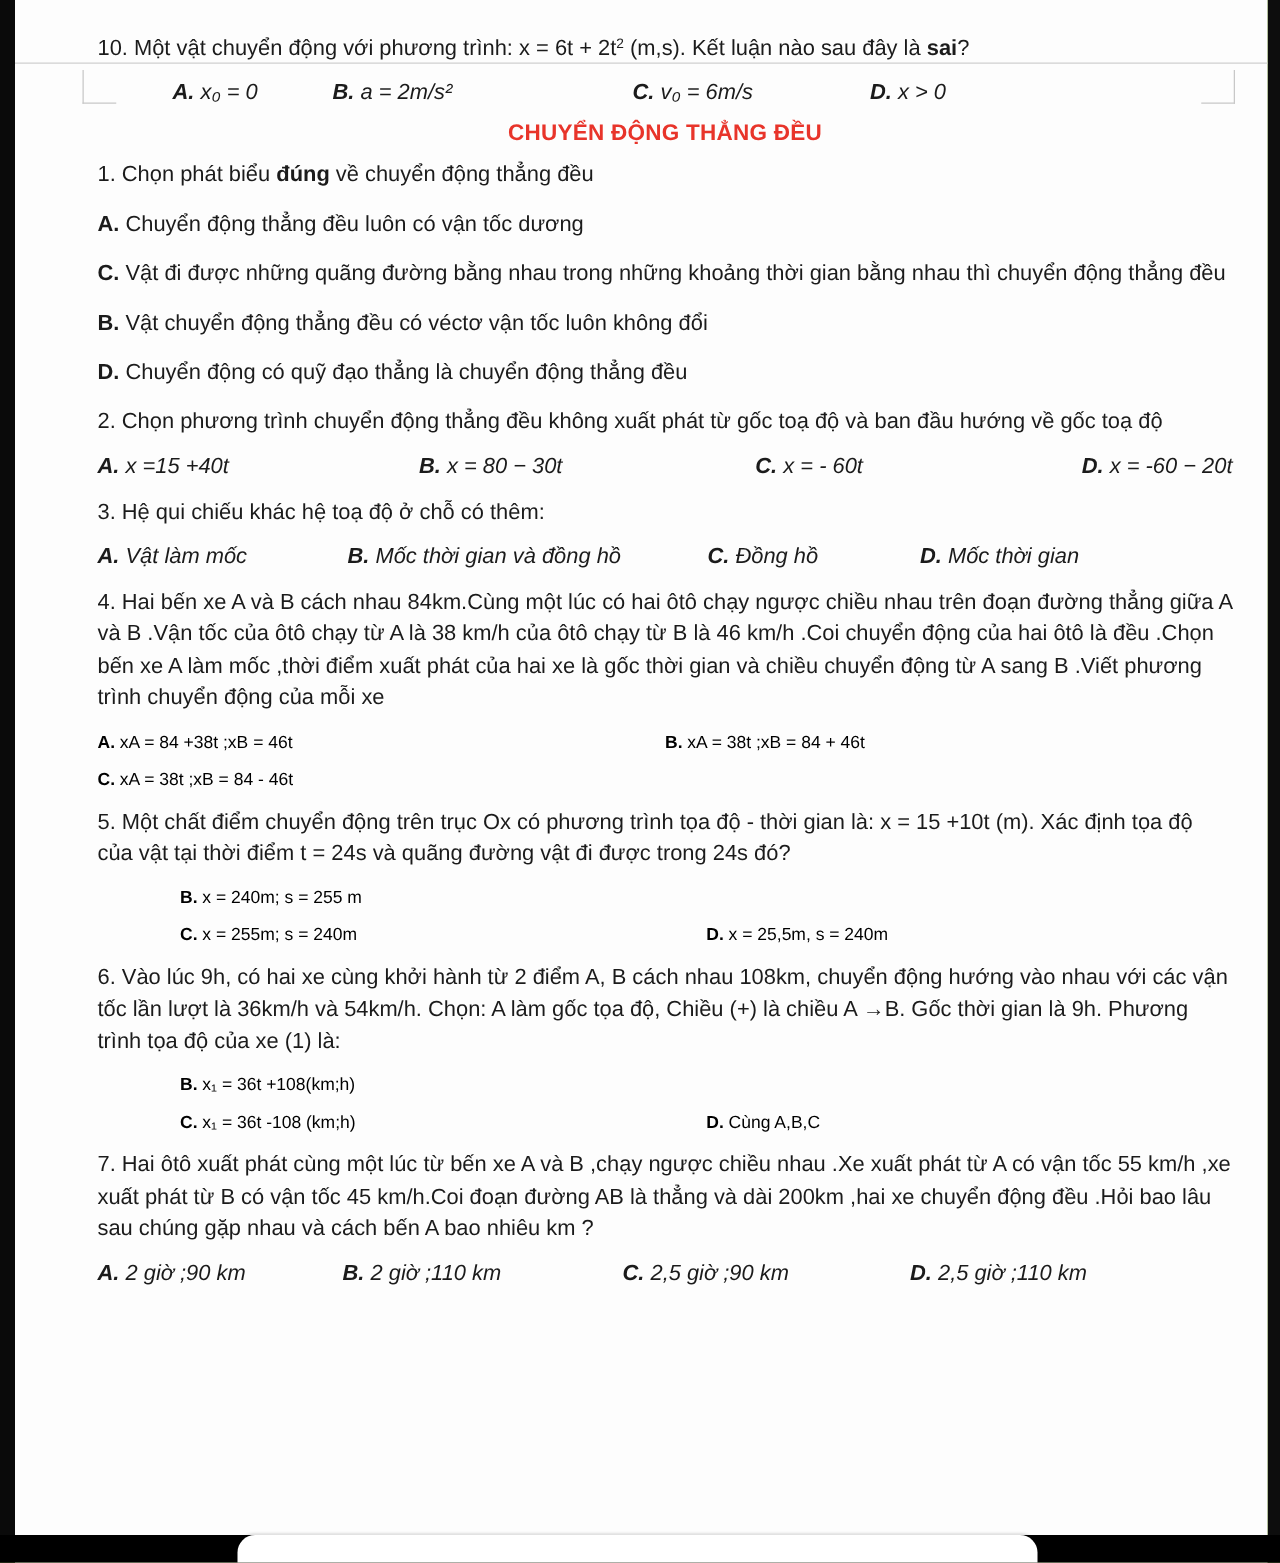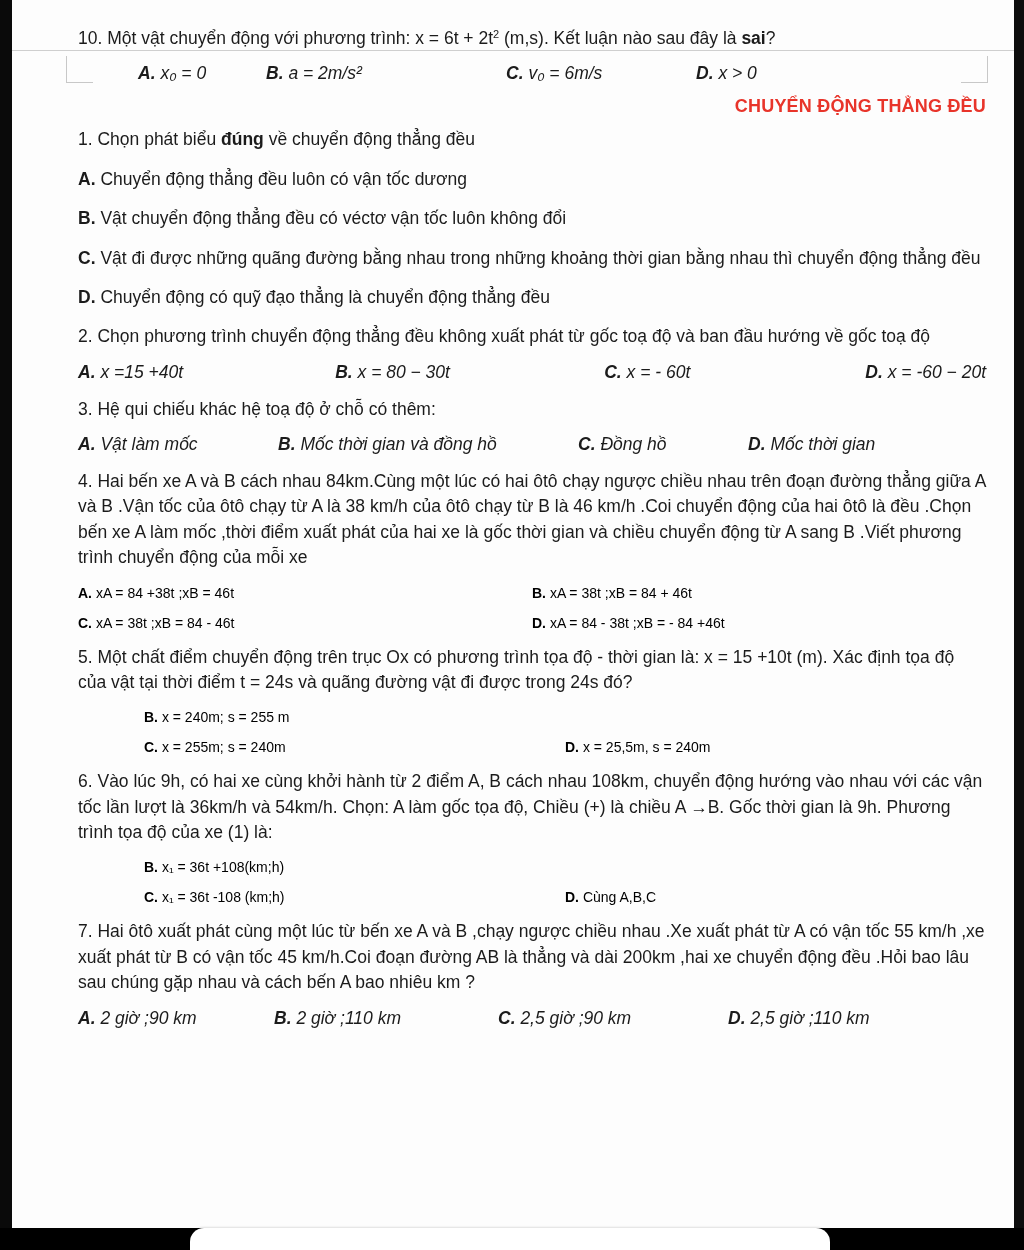--- a/index.html
+++ b/index.html
@@ -61,21 +61,21 @@
   .corner.tl { left: 66px; top: 56px; border-right: none; border-top: none; }
   .corner.tr { right: 36px; top: 56px; border-left: none; border-top: none; }
   .q {
     margin-top: 14px;
     font-size: 17.5px;
     line-height: 1.45;
     color: #1b1b1b;
   }
   .q.tight { margin-top: 10px; }
   .heading {
-    text-align: right;
+    text-align: center;
     color: #e8342a;
     font-weight: bold;
     font-size: 18px;
     letter-spacing: 0.2px;
     margin: 12px 0 6px 0;
   }
   b, .b { font-weight: bold; }
   sup {
     font-size: 11px;
     vertical-align: baseline;
@@ -97,21 +97,21 @@
   .row-q10 .o1 { width: 128px; }
   .row-q10 .o2 { width: 240px; }
   .row-q10 .o3 { width: 190px; }
 
   .row-q2 .o1 { width: 258px; }
   .row-q2 .o2 { width: 270px; }
   .row-q2 .o3 { width: 262px; }
 
   .row-q3 .o1 { width: 200px; }
   .row-q3 .o2 { width: 288px; }
-  .row-q3 .o3 { width: 170px; margin-left: 12px; }
+  .row-q3 .o3 { width: 170px; }
 
   .row-half { display: flex; margin-top: 14px; font-size: 14px; }
   .row-half .o { width: 50%; }
   .row-half.indent { padding-left: 66px; }
   .row-half.indent .o { width: 50%; }
 
   .row-q7 .o1 { width: 196px; }
   .row-q7 .o2 { width: 224px; }
   .row-q7 .o3 { width: 230px; }
 
@@ -170,26 +170,26 @@
     <div class="heading">CHUYỂN ĐỘNG THẲNG ĐỀU</div>
 
     <div class="q tight">
       <span>1. Chọn phát biểu </span><b>đúng</b><span> về chuyển động thẳng đều</span>
     </div>
     <div class="q">
       <span class="opt-lbl">A.</span>
       <span>Chuyển động thẳng đều luôn có vận tốc dương</span>
     </div>
     <div class="q">
+      <span class="opt-lbl">C.</span>
+      <span>Vật đi được những quãng đường bằng nhau trong những khoảng thời gian bằng nhau thì chuyển động thẳng đều</span>
+    </div>
+    <div class="q">
       <span class="opt-lbl">B.</span>
       <span>Vật chuyển động thẳng đều có véctơ vận tốc luôn không đổi</span>
-    </div>
-    <div class="q">
-      <span class="opt-lbl">C.</span>
-      <span>Vật đi được những quãng đường bằng nhau trong những khoảng thời gian bằng nhau thì chuyển động thẳng đều</span>
     </div>
     <div class="q">
       <span class="opt-lbl">D.</span>
       <span>Chuyển động có quỹ đạo thẳng là chuyển động thẳng đều</span>
     </div>
 
     <div class="q">2. Chọn phương trình chuyển động thẳng đều không xuất phát từ gốc toạ độ và ban đầu hướng về gốc toạ độ</div>
     <div class="opts row-q2">
       <div class="o o1">
         <span class="opt-lbl">A.</span>
@@ -238,24 +238,20 @@
       <div class="o">
         <span class="opt-lbl">B.</span>
         <span>xA = 38t ;xB = 84 + 46t</span>
       </div>
     </div>
     <div class="row-half">
       <div class="o">
         <span class="opt-lbl">C.</span>
         <span>xA = 38t ;xB = 84 - 46t</span>
       </div>
-      <div class="o">
-        <span class="opt-lbl">D.</span>
-        <span>xA = 84 - 38t ;xB = - 84 +46t</span>
-      </div>
     </div>
 
     <div class="q">5. Một chất điểm chuyển động trên trục Ox có phương trình tọa độ - thời gian là: x = 15 +10t (m). Xác định tọa độ của vật tại thời điểm t = 24s và quãng đường vật đi được trong 24s đó?</div>
     <div class="row-half indent">
       <div class="o">
         <span class="opt-lbl">B.</span>
         <span>x = 240m; s = 255 m</span>
       </div>
     </div>
     <div class="row-half indent">

